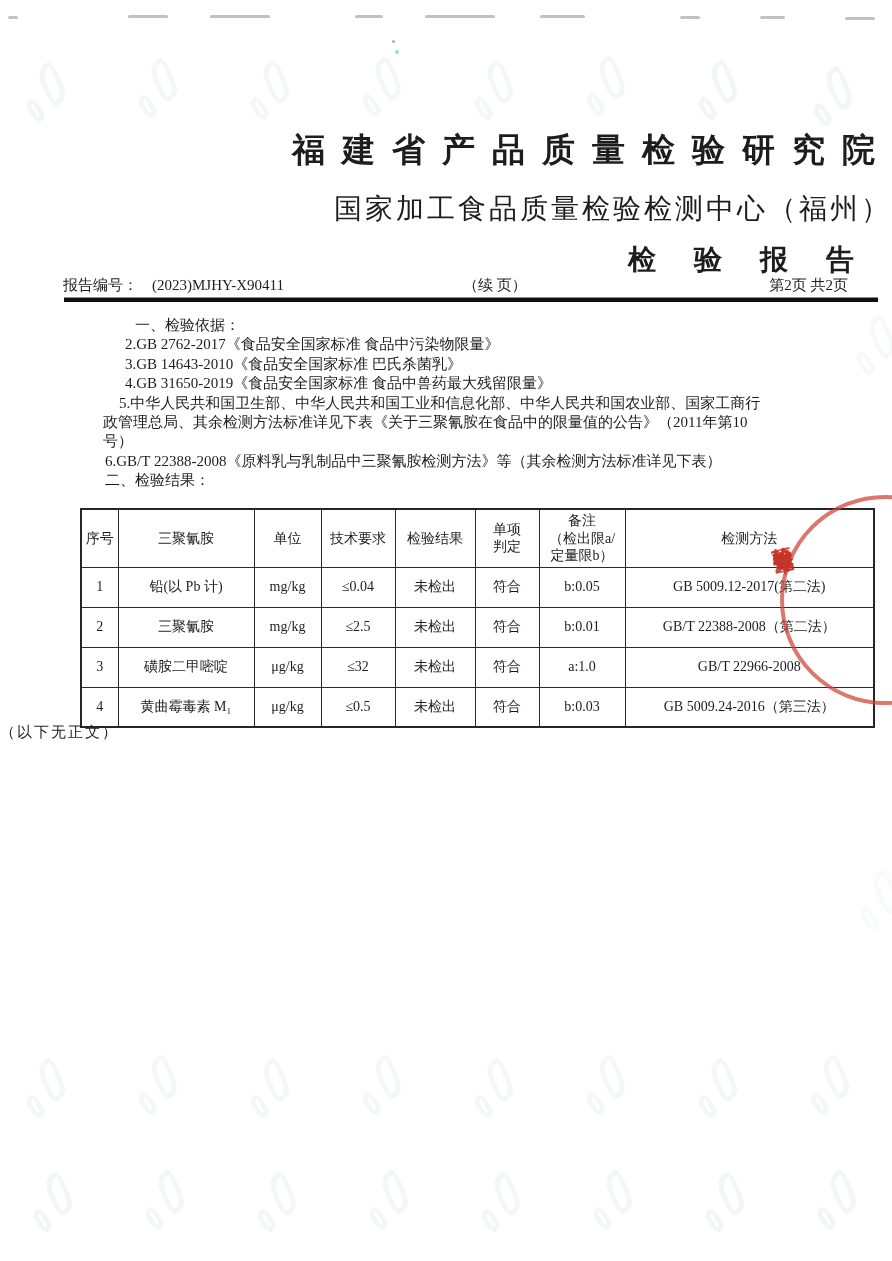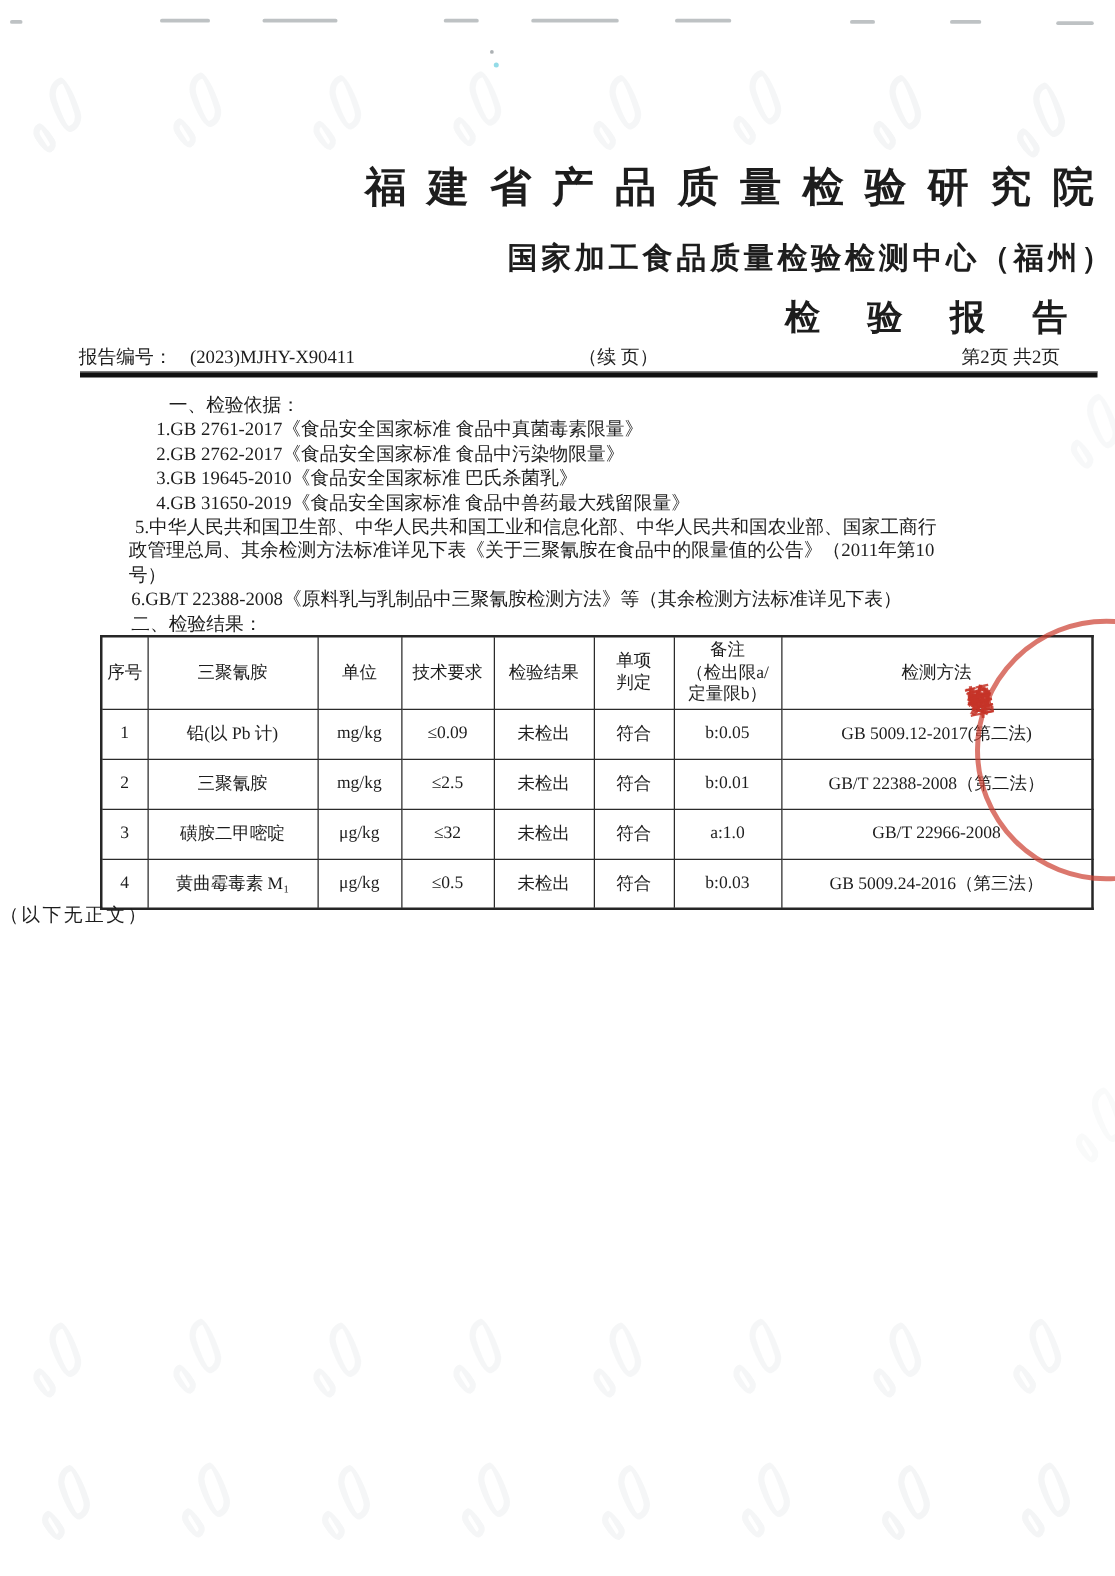--- a/index.html
+++ b/index.html
@@ -15,39 +15,39 @@
   
   .wm { position: absolute; width: 42px; height: 70px; pointer-events: none; }
   .wm i { position: absolute; display: block; border: 5px solid rgba(186,195,198,.30); border-radius: 65% 35% 60% 40% / 35% 70% 30% 65%; }
   .wm .a { width: 20px; height: 44px; left: 14px; top: 0; transform: rotate(-18deg); }
   .wm .b { width: 13px; height: 25px; left: 1px; top: 36px; transform: rotate(-32deg); }
   .edge-dash { position: absolute; height: 3px; background: rgba(110,120,125,.45); border-radius: 2px; pointer-events: none; }
   .speck { position: absolute; border-radius: 50%; pointer-events: none; }
   
   .titles { position: absolute; left: 0; top: 128px; width: 100%; text-align: right; }
   .t1 { font-size: 33px; font-weight: bold; letter-spacing: 17px; text-indent: 17px; white-space: nowrap; }
-  .t2 { font-size: 24px; font-weight: bold; letter-spacing: 3px; margin-top: 17px; white-space: nowrap; }
+  .t2 { font-size: 28px; font-weight: normal; letter-spacing: 3px; margin-top: 17px; white-space: nowrap; }
   .t3 { font-size: 28px; font-weight: bold; letter-spacing: 38px; text-indent: 38px; margin-top: 13px; white-space: nowrap; }
   .meta-row {
     position: absolute; left: 63px; top: 276px; width: 785px;
     display: flex; align-items: flex-end; font-size: 15px;
   }
   .meta-left { width: 45%; }
   .meta-num { margin-left: 14px; font-family: "Liberation Serif", serif; }
   .meta-center { width: 20%; text-align: center; }
   .meta-right { width: 35%; text-align: right; }
   .rule { position: absolute; left: 64px; top: 297px; width: 814px; height: 5px;
           border-top: 1px solid #8a8a8a; background: #111; }
   
   .body-text { position: absolute; left: 103px; top: 316px; width: 700px;
                font-size: 15px; line-height: 19.4px; }
   .line { white-space: nowrap; }
   .ind-h1 { padding-left: 32px; }
   .ind-item { padding-left: 22px; }
-  .ind-5 { padding-left: 5px; }
+  .ind-5 { padding-left: 5px; margin-left: 11px; }
   .ind-cont { padding-left: 0; }
   .ind-6 { padding-left: 2px; }
   
   table.results {
     position: absolute; left: 80px; top: 508px; width: 793px;
     border-collapse: collapse; table-layout: fixed;
     font-size: 14px;
     border: 2px solid #262626;
   }
   table.results th, table.results td {
@@ -211,23 +211,22 @@
     <span class="meta-left">
       <span>报告编号：</span><span class="meta-num">(2023)MJHY-X90411</span>
     </span>
     <span class="meta-center">（续 页）</span>
     <span class="meta-right">第2页 共2页</span>
   </div>
   <div class="rule"></div>
 
   <div class="body-text">
     <div class="line ind-h1">一、检验依据：</div>
-    <div class="line ind-item">1.GB 2761-2017《食品安全国家标准 食品中真菌毒素限量》</div>
     <div class="line ind-item">2.GB 2762-2017《食品安全国家标准 食品中污染物限量》</div>
-    <div class="line ind-item">3.GB 19645-2010《食品安全国家标准 巴氏杀菌乳》</div>
+    <div class="line ind-item">3.GB 14643-2010《食品安全国家标准 巴氏杀菌乳》</div>
     <div class="line ind-item">4.GB 31650-2019《食品安全国家标准 食品中兽药最大残留限量》</div>
     <div class="line ind-5">5.中华人民共和国卫生部、中华人民共和国工业和信息化部、中华人民共和国农业部、国家工商行</div>
     <div class="line ind-cont">政管理总局、其余检测方法标准详见下表《关于三聚氰胺在食品中的限量值的公告》（2011年第10</div>
     <div class="line ind-cont">号）</div>
     <div class="line ind-6">6.GB/T 22388-2008《原料乳与乳制品中三聚氰胺检测方法》等（其余检测方法标准详见下表）</div>
     <div class="line ind-6">二、检验结果：</div>
   </div>
 
   <table class="results">
     <colgroup>
@@ -253,21 +252,21 @@
 （检出限a/
 定量限b）</th>
         <th>检测方法</th>
       </tr>
     </thead>
     <tbody>
       <tr>
         <td>1</td>
         <td class="al">铅(以 Pb 计)</td>
         <td>mg/kg</td>
-        <td>≤0.09</td>
+        <td>≤0.04</td>
         <td>未检出</td>
         <td>符合</td>
         <td>b:0.05</td>
         <td class="al">GB 5009.12-2017(第二法)</td>
       </tr>
       <tr>
         <td>2</td>
         <td class="al">三聚氰胺</td>
         <td>mg/kg</td>
         <td>≤2.5</td>

